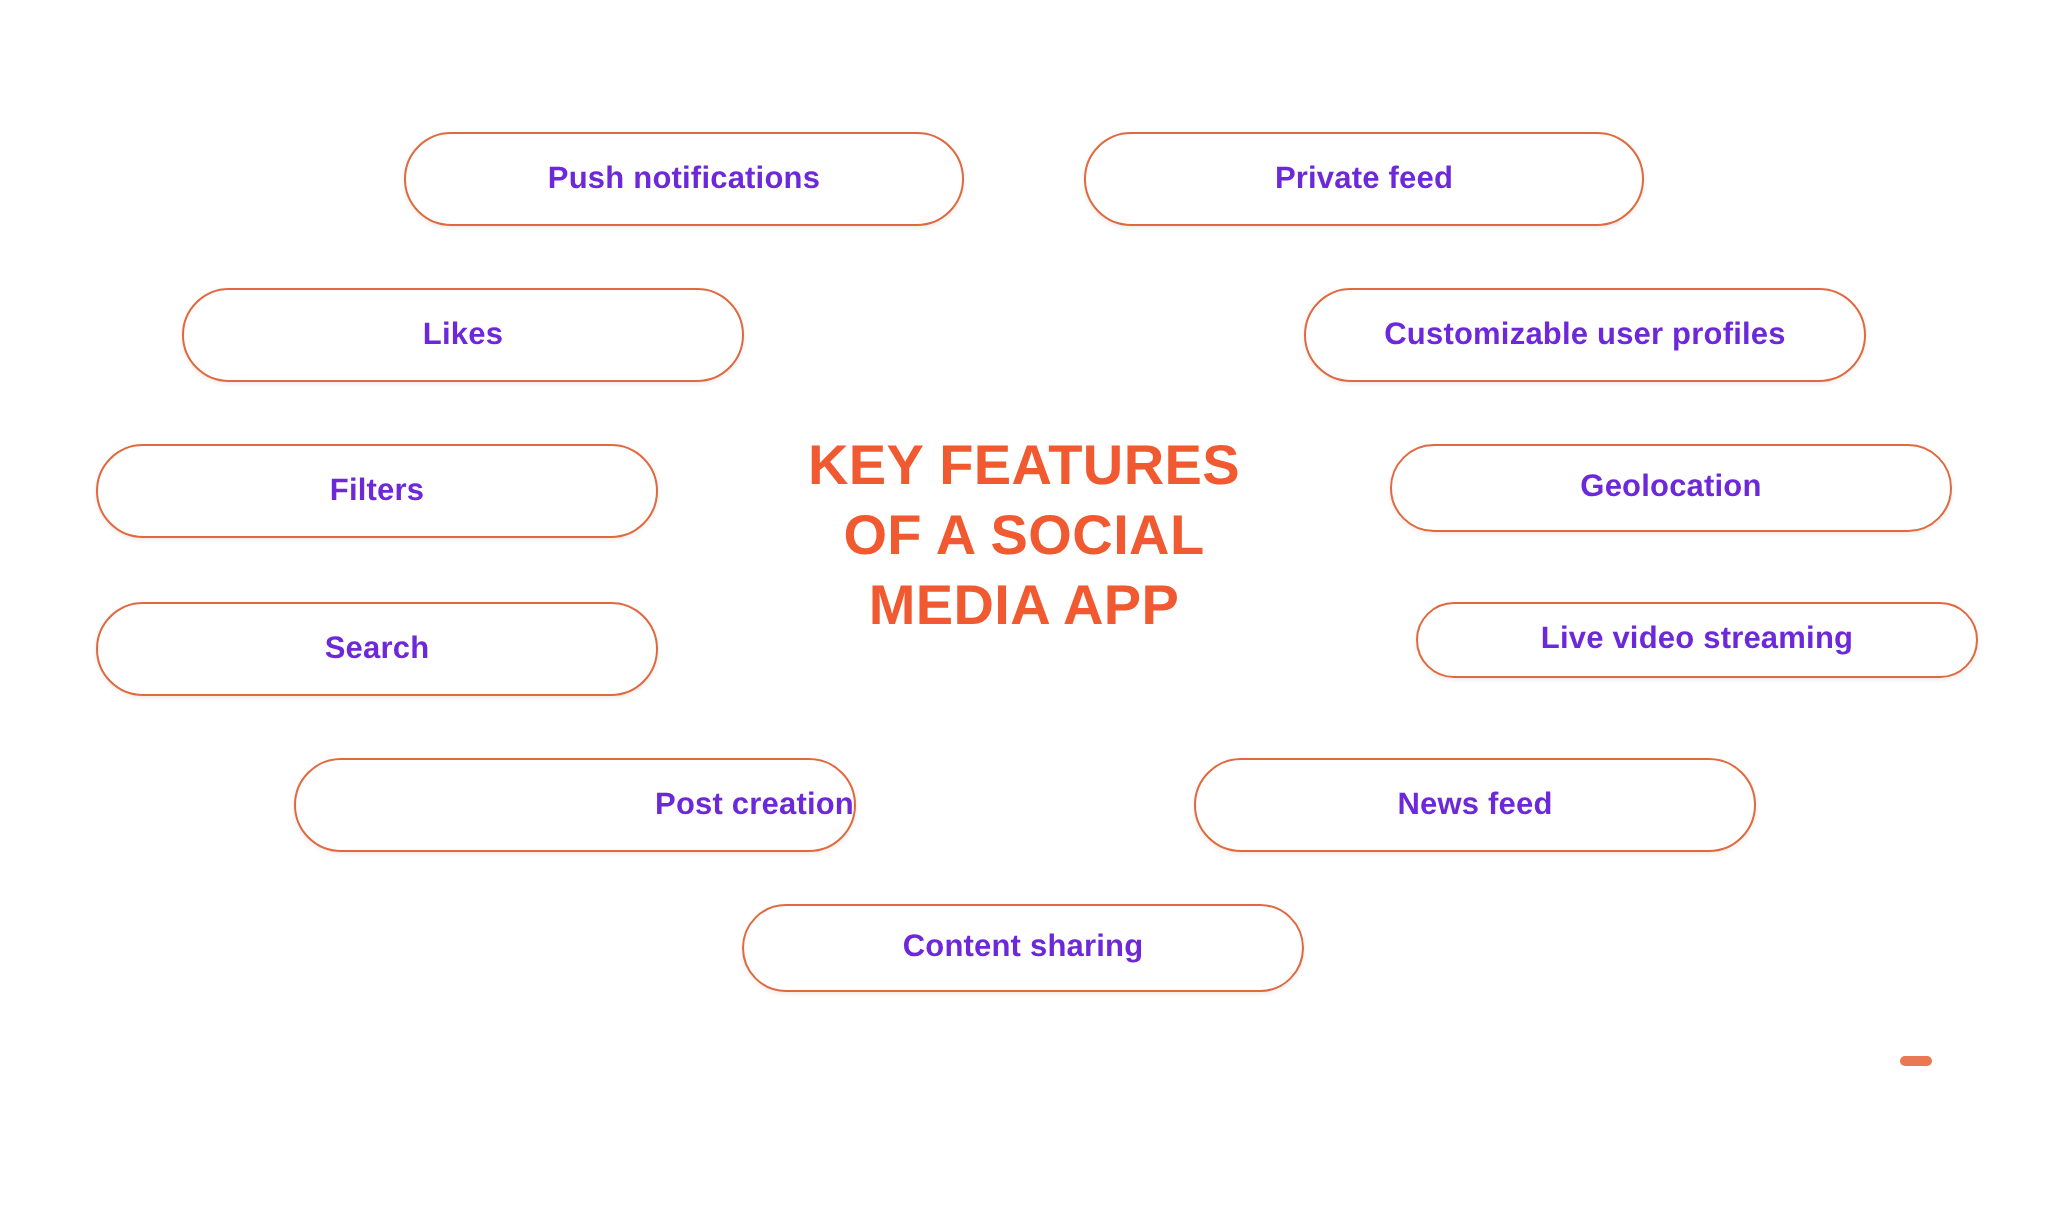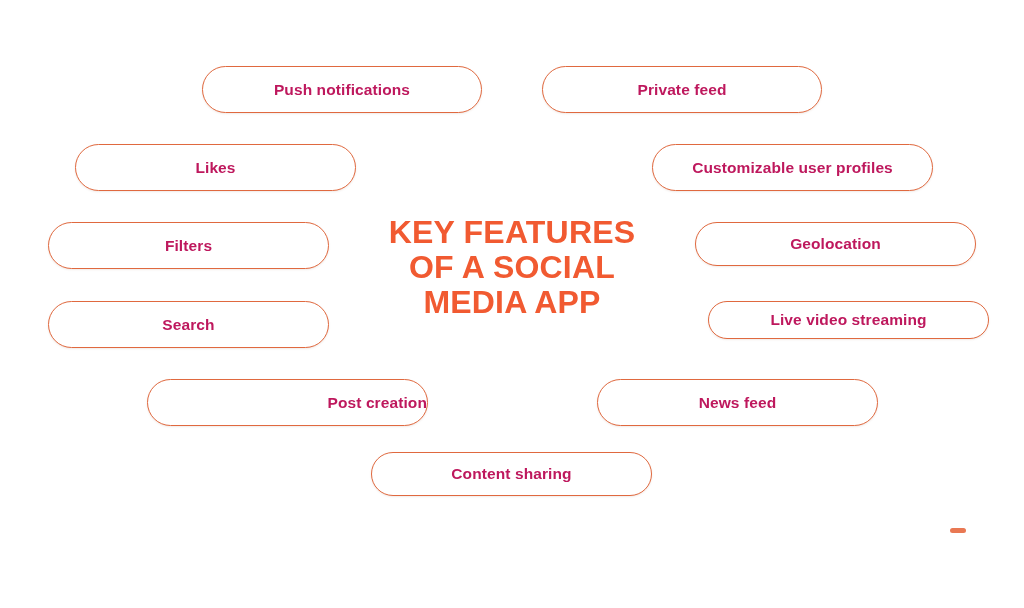--- a/index.html
+++ b/index.html
@@ -27,34 +27,34 @@
     border-radius: 999px;
     display: flex;
     align-items: center;
     justify-content: center;
     box-shadow: 0 1px 2px rgba(120, 60, 30, 0.10);
   }
   .pill-label {
     font-family: "Liberation Sans", sans-serif;
     font-weight: bold;
     font-size: 15.5px;
-    color: #be185d;
+    color: #6d28d9;
     letter-spacing: 0.1px;
     white-space: nowrap;
     line-height: 1;
   }
   #center-title {
     position: absolute;
     left: 372px;
     top: 215px;
     width: 280px;
     text-align: center;
     font-family: "Liberation Sans", sans-serif;
     font-weight: bold;
-    font-size: 32px;
+    font-size: 28px;
     line-height: 35px;
     color: #f15a31;
     letter-spacing: 0.2px;
     white-space: pre-line;
   }
   #corner-mark {
     position: absolute;
     left: 950px;
     top: 528px;
     width: 16px;
@@ -73,21 +73,21 @@
 OF A SOCIAL
 MEDIA APP</div>
 
   <div id="nodes-layer">
       <div class="pill" style="left: 202px; top: 66px; width: 280px; height: 47px;">
         <span class="pill-label">Push notifications</span>
       </div>
       <div class="pill" style="left: 542px; top: 66px; width: 280px; height: 47px;">
         <span class="pill-label">Private feed</span>
       </div>
-      <div class="pill" style="left: 75px; top: 144px; width: 281px; height: 47px;">
+      <div class="pill" style="left: 91px; top: 144px; width: 281px; height: 47px;">
         <span class="pill-label">Likes</span>
       </div>
       <div class="pill" style="left: 652px; top: 144px; width: 281px; height: 47px; text-align: right;">
         <span class="pill-label">Customizable user profiles</span>
       </div>
       <div class="pill" style="left: 48px; top: 222px; width: 281px; height: 47px; justify-content: center;">
         <span class="pill-label">Filters</span>
       </div>
       <div class="pill" style="left: 695px; top: 222px; width: 281px; height: 44px;">
         <span class="pill-label">Geolocation</span>

